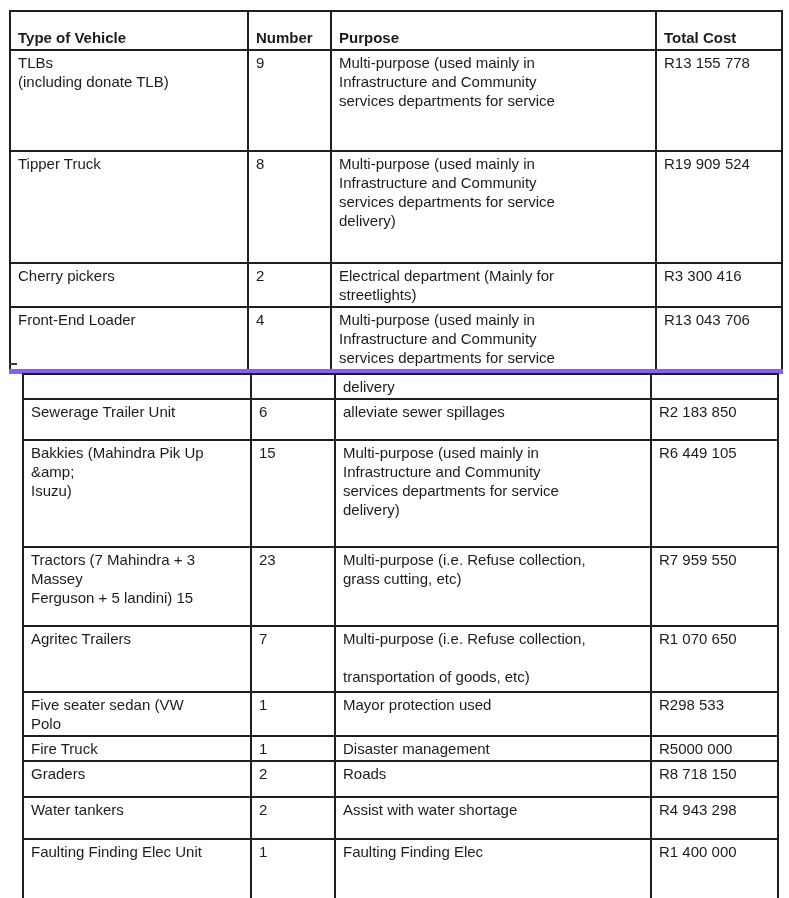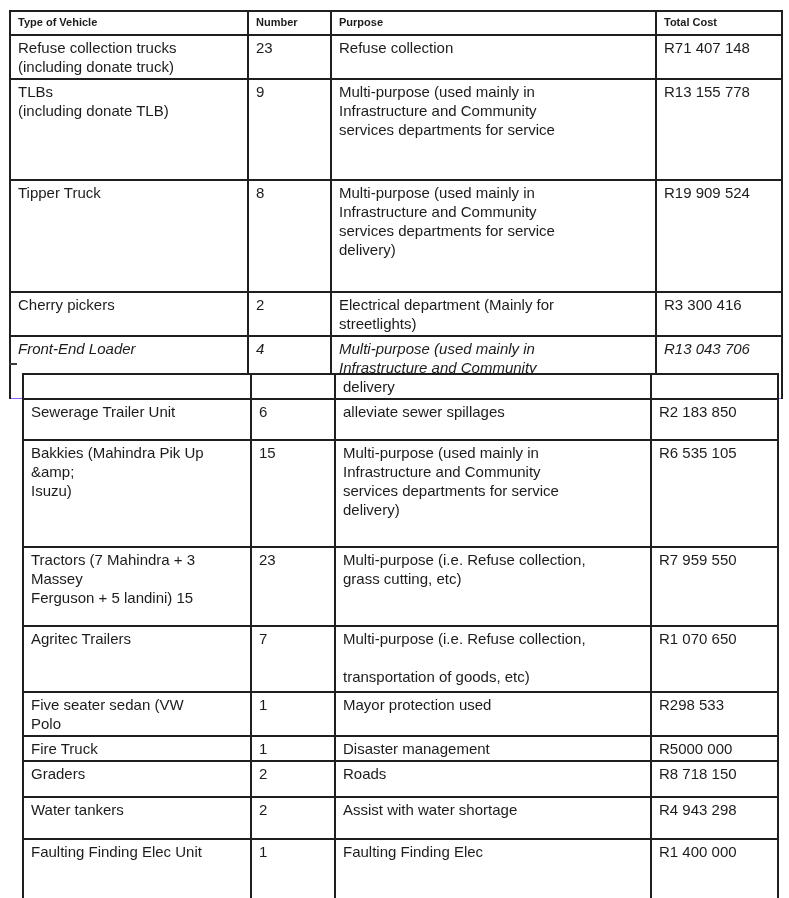--- a/index.html
+++ b/index.html
@@ -30,33 +30,32 @@
     font-size: 15px;
     line-height: 19px;
     white-space: pre-line;
     overflow: hidden;
     font-family: "Liberation Sans", sans-serif;
     color: #1c1c1c;
   }
   table.vtbl th {
     text-align: left;
     font-weight: bold;
-    font-size: 11px;
-    padding-top: 1px;
+    font-size: 15px;
+    padding-top: 16px;
     white-space: nowrap;
   }
   .tbl1 {
     left: 9px;
     top: 10px;
     width: 772px;
   }
   
   .tbl1 tbody tr:last-child td {
-    border-bottom: 1px solid #8b5cf6;
-    font-style: italic;
+    border-bottom: 5px solid #8b5cf6;
   }
   .tbl2 {
     left: 22px;
     top: 373px;
     width: 755px;
   }
   td.cost-low {
     padding-top: 26px;
   }
   .cut-tick {
@@ -82,27 +81,20 @@
     </colgroup>
     <thead>
       <tr style="height:22px">
         <th>Type of Vehicle</th>
         <th>Number</th>
         <th>Purpose</th>
         <th>Total Cost</th>
       </tr>
     </thead>
     <tbody>
-      <tr style="height:41px">
-        <td>Refuse collection trucks
-(including donate truck)</td>
-        <td>23</td>
-        <td>Refuse collection</td>
-        <td>R71 407 148</td>
-      </tr>
       <tr style="height:101px">
         <td>TLBs
 (including donate TLB)</td>
         <td>9</td>
         <td>Multi-purpose (used mainly in
 Infrastructure and Community
 services departments for service</td>
         <td>R13 155 778</td>
       </tr>
       <tr style="height:112px">
@@ -156,21 +148,21 @@
       </tr>
       <tr style="height:107px">
         <td>Bakkies (Mahindra Pik Up
 &amp;amp;
 Isuzu)</td>
         <td>15</td>
         <td>Multi-purpose (used mainly in
 Infrastructure and Community
 services departments for service
 delivery)</td>
-        <td>R6 535 105</td>
+        <td>R6 449 105</td>
       </tr>
       <tr style="height:79px">
         <td>Tractors (7 Mahindra + 3
 Massey
 Ferguson + 5 landini) 15</td>
         <td>23</td>
         <td>Multi-purpose (i.e. Refuse collection,
 grass cutting, etc)</td>
         <td>R7 959 550</td>
       </tr>

